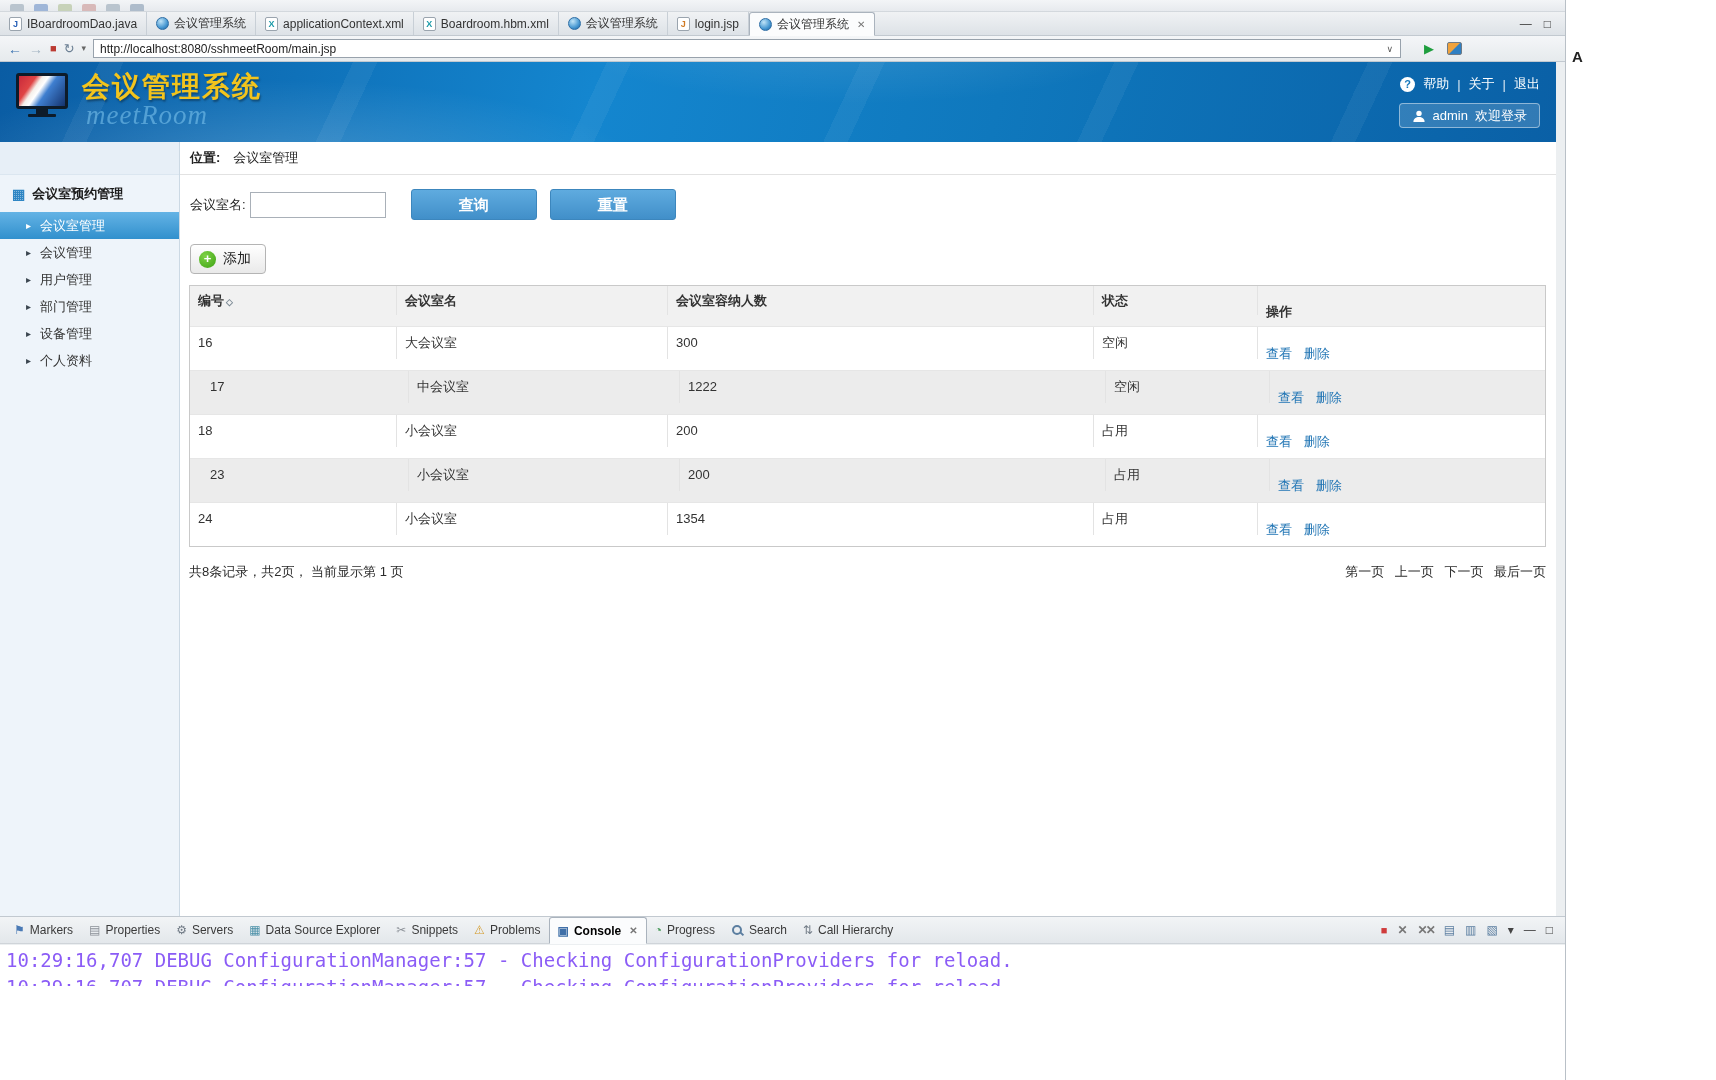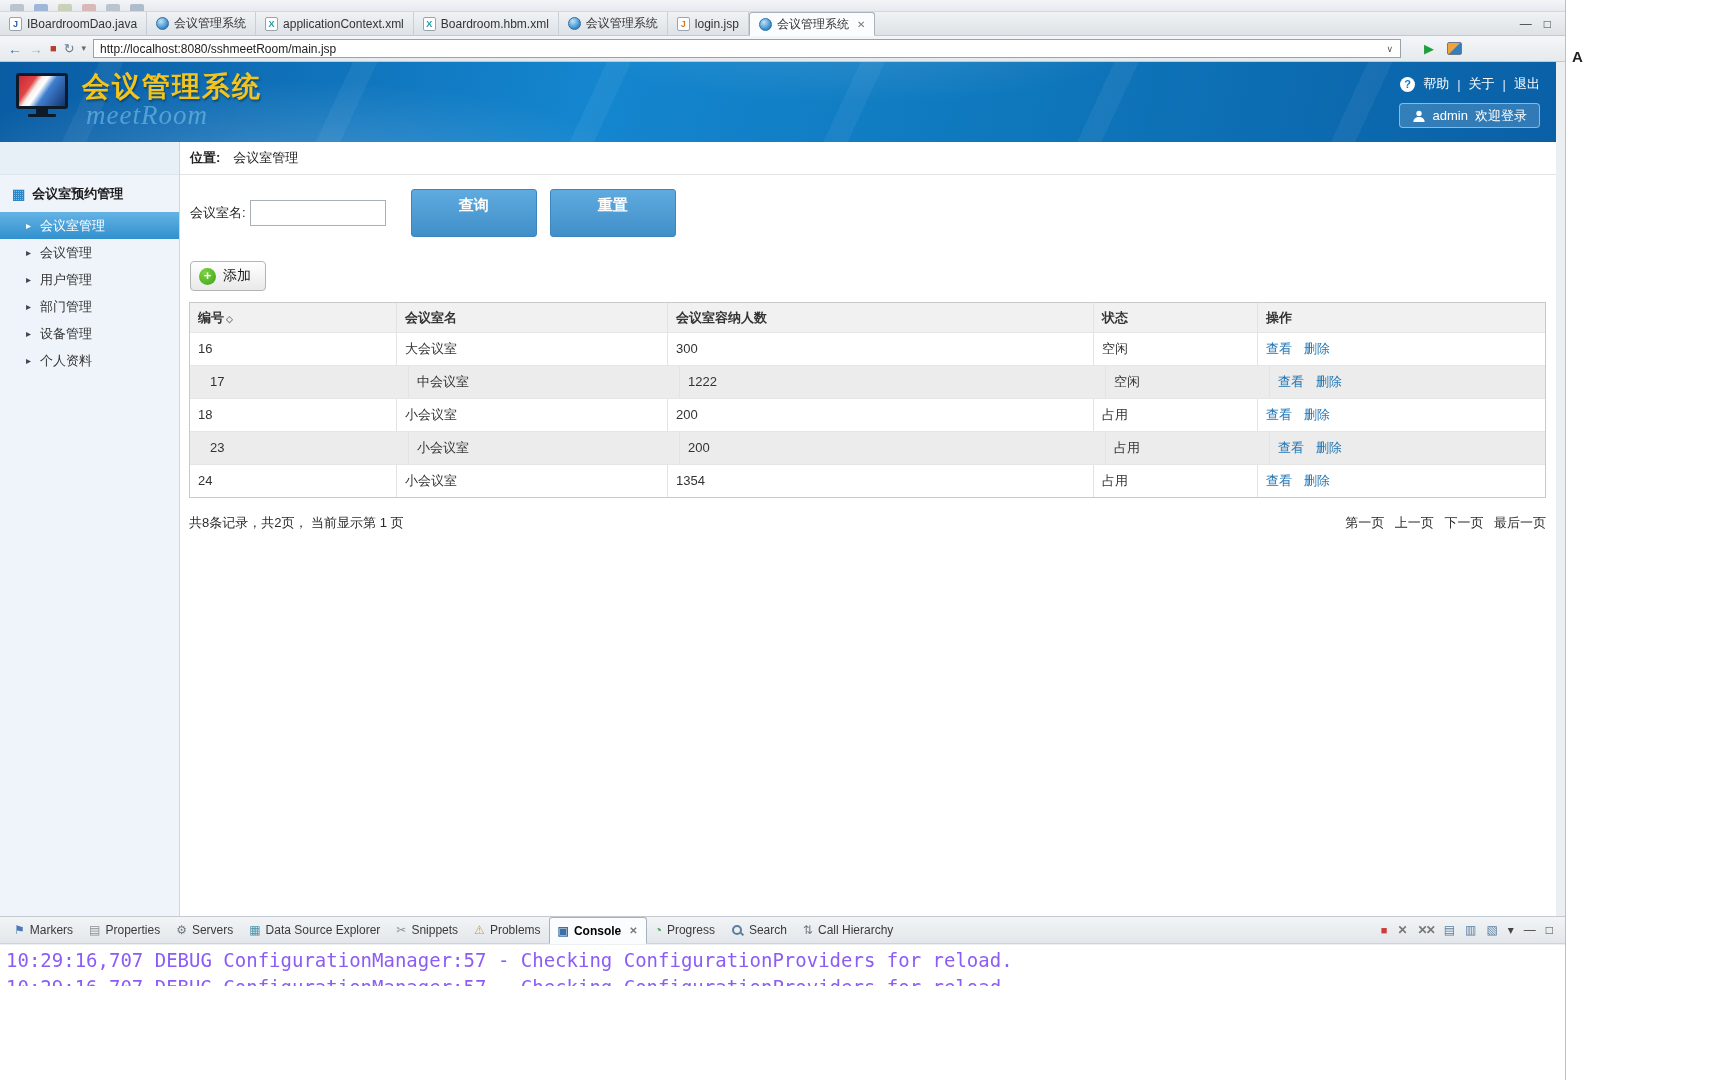--- a/index.html
+++ b/index.html
@@ -87,37 +87,37 @@
   .side-item .arrow { position:absolute; left:26px; top:0; font-size:10px; color:#3c4650; }
   .side-item.active { background:linear-gradient(#64b3e5,#3190cd); color:#fff; }
   .side-item.active .arrow { color:#fff; }
 
   .main { flex:1; position:relative; background:#fff; }
   .crumb { height:33px; border-bottom:1px solid #e2e2e2; display:flex; align-items:center; gap:13px; padding-left:10px; font-size:13px; color:#222; }
   .crumb-label { font-weight:bold; }
 
   .search-row { display:flex; align-items:center; margin:14px 0 0 10px; font-size:13px; color:#222; }
   .search-input { width:136px; height:26px; border:1px solid #a9b0b8; margin-left:4px; font-size:13px; padding:0 5px; outline:none; }
-  .btn-blue { width:126px; height:48px; background:linear-gradient(#5fabdf,#418fc9); border:1px solid #3c86bd;
+  .btn-blue { width:126px; height:31px; background:linear-gradient(#5fabdf,#418fc9); border:1px solid #3c86bd;
     color:#fff; font-size:15px; font-weight:bold; border-radius:3px; text-align:center; line-height:29px; cursor:pointer; }
   .btn-query { margin-left:25px; }
   .btn-reset { margin-left:13px; }
 
   .add-btn { display:inline-flex; align-items:center; gap:7px; margin:24px 0 0 10px; height:30px; padding:0 14px 0 8px;
     background:linear-gradient(#ffffff,#e9e9e9); border:1px solid #b4b4b4; border-radius:4px; font-size:14px; color:#222; cursor:pointer; }
   .add-ico { width:17px; height:17px; border-radius:50%; flex:none; color:#fff; font-weight:bold; font-size:13px;
     line-height:16px; text-align:center; background:radial-gradient(circle at 35% 30%, #7ed245, #3da214); }
 
   .grid-table { margin:11px 10px 0 9px; border:1px solid #c9c9c9; font-size:13px; color:#333; }
   .t-row { display:grid; grid-template-columns:207px 271px 426px 164px auto; }
   .t-row + .t-row { border-top:1px solid #e6e6e6; }
   .t-head { background:#f1f1f1; }
   .t-head .t-cell { height:29px; line-height:29px; font-weight:bold; }
   .t-cell { padding:0 8px; height:32px; line-height:32px; border-right:1px solid #e3e3e3; overflow:hidden; white-space:nowrap; }
-  .t-cell:last-child { border-right:none; }
+  .t-cell:last-child { border-right:none;margin-top:11px; }
   .t-row.even { background:#ececec;padding-left:12px; }
   .sort-ico { font-size:9px; color:#7d8b96; margin-left:2px; }
   .op-link { color:#2276b5; margin-right:12px; cursor:pointer; text-decoration:none; }
 
   .pager { display:flex; justify-content:space-between; margin:16px 10px 0 9px; font-size:13px; color:#2b2b2b; }
   .pager-links span { margin-left:7px; cursor:pointer; }
 
   
   .bottom-tabbar { position:absolute; top:916px; left:0; right:0; height:28px;
     background:linear-gradient(#f2f4f6,#e3e7eb); border-top:1px solid #c2c9d0; border-bottom:1px solid #cfd4d9;

